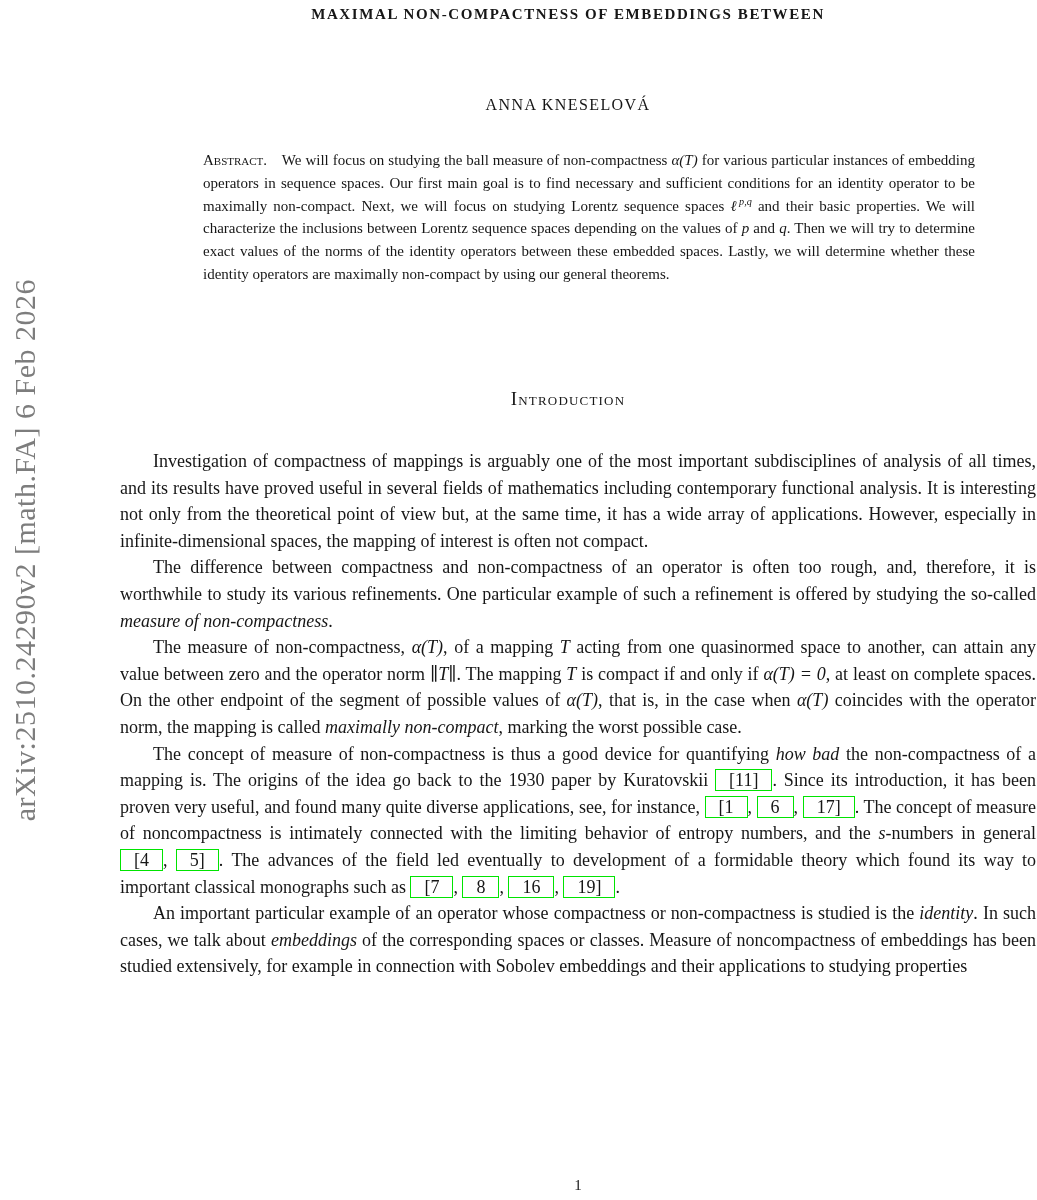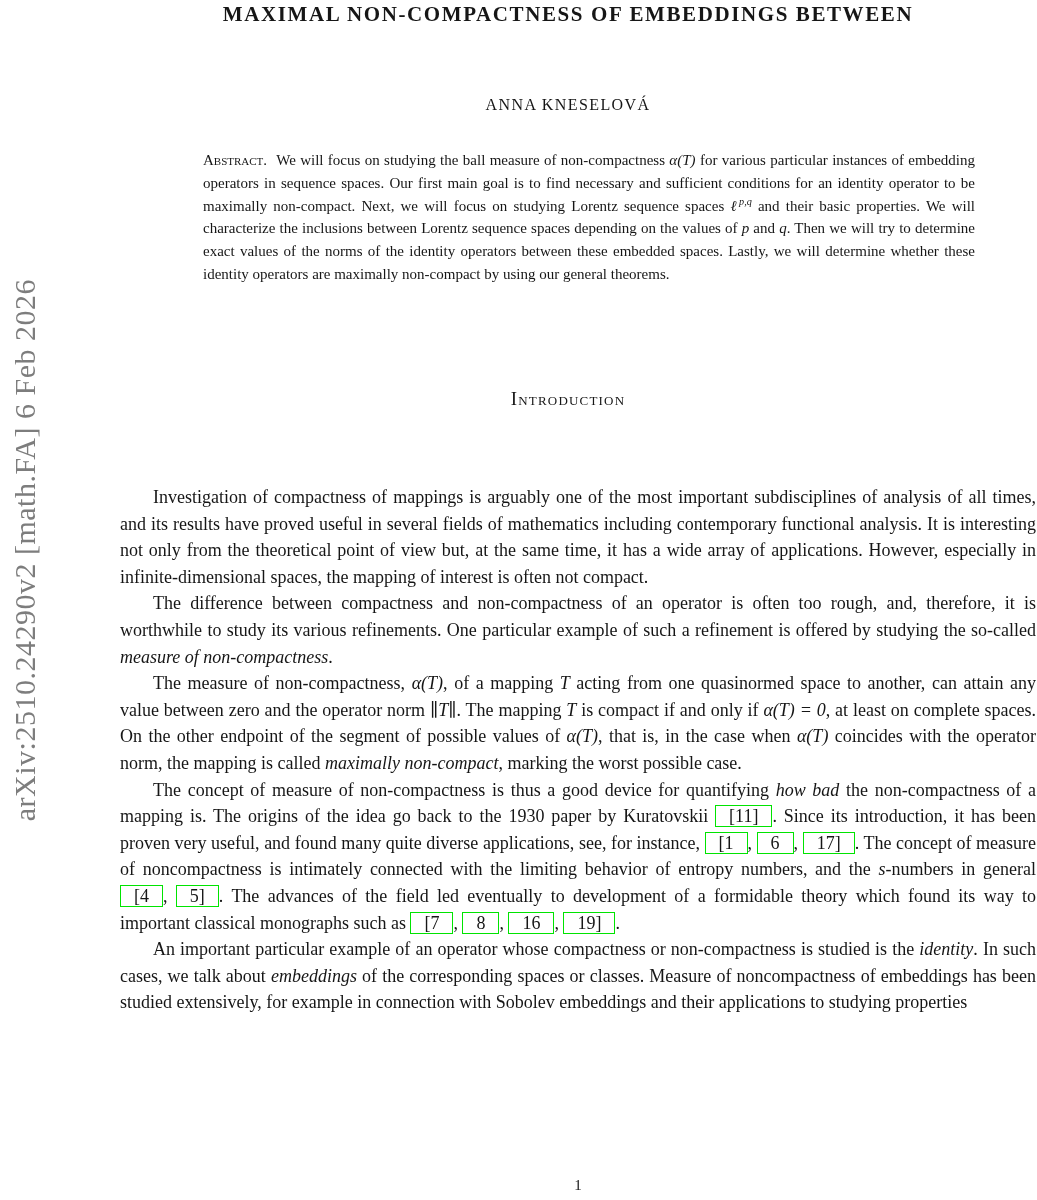--- a/index.html
+++ b/index.html
@@ -40,21 +40,21 @@
     color: var(--stamp-gray);
   }
 
   .title-block {
     position: absolute;
     top: 1px;
     left: 110px;
     width: 916px;
     text-align: center;
     font-weight: bold;
-    font-size: 21px;
+    font-size: 15px;
     line-height: 27px;
     letter-spacing: 1.6px;
   }
   .title-line { display: block; }
 
   .author {
     position: absolute;
     top: 96px;
     left: 110px;
     width: 916px;
@@ -66,42 +66,41 @@
   .abstract {
     position: absolute;
     top: 149px;
     left: 203px;
     width: 772px;
     font-size: 15px;
     line-height: 22.8px;
     text-align: justify;
   }
   .abstract p { margin: 0; }
-  .abs-label { font-variant: small-caps; margin-right: 5px; }
+  .abs-label { font-variant: small-caps; margin-right: 11px; }
 
   .section-heading {
     position: absolute;
     top: 388px;
     left: 110px;
     width: 916px;
     text-align: center;
     font-variant: small-caps;
     font-size: 19px;
     letter-spacing: 1.2px;
   }
 
   .body-text {
     position: absolute;
     top: 448px;
     left: 120px;
     width: 916px;
     font-size: 18px;
     line-height: 26.6px;
     text-align: justify;
-    margin-top: 36px;
   }
   .body-text p { margin: 0; text-indent: 33px; }
 
   .seg-italic, .seg-math, .seg-sup { font-style: italic; }
   sup.seg-sup { font-size: 68%; line-height: 0; }
   .seg-cite {
     border: 1px solid var(--citation-border);
     padding: 0 13px;
     cursor: pointer;
   }

